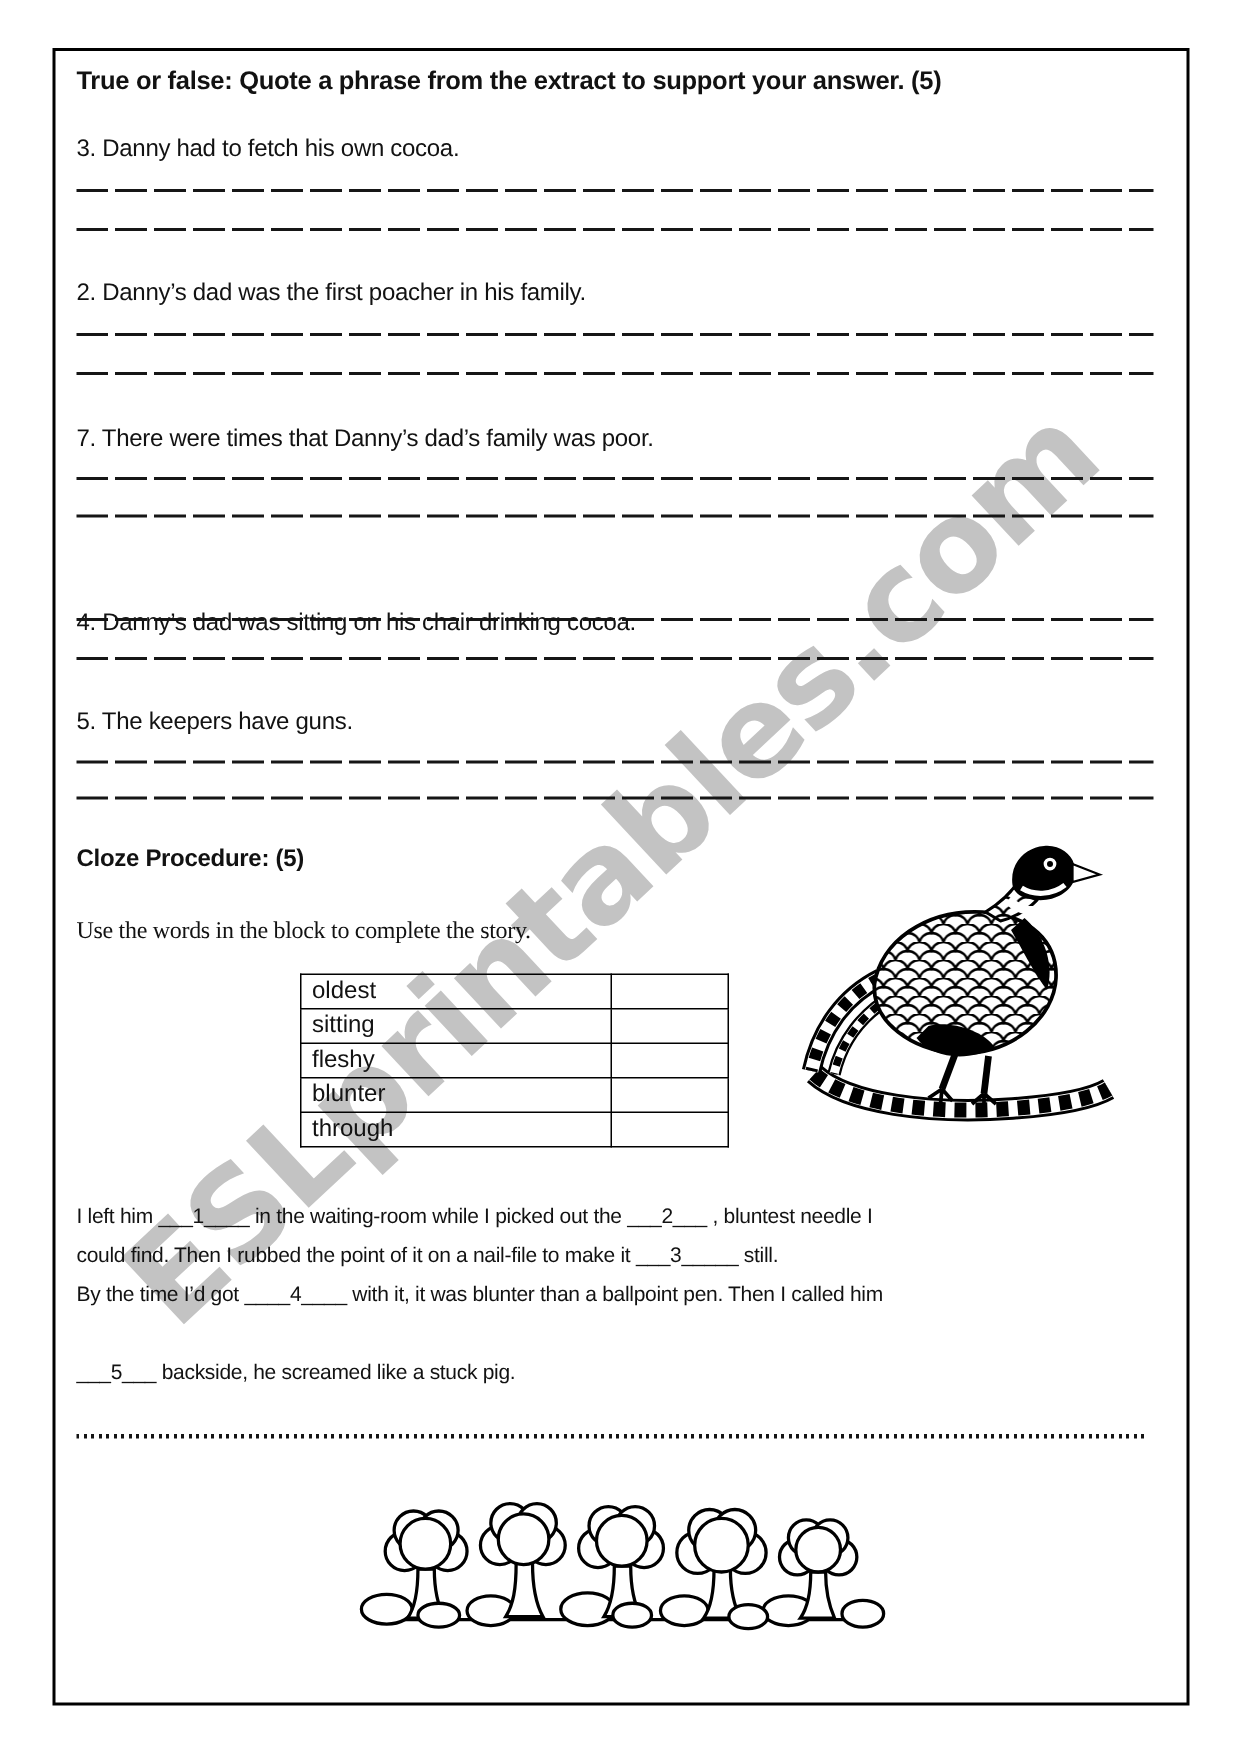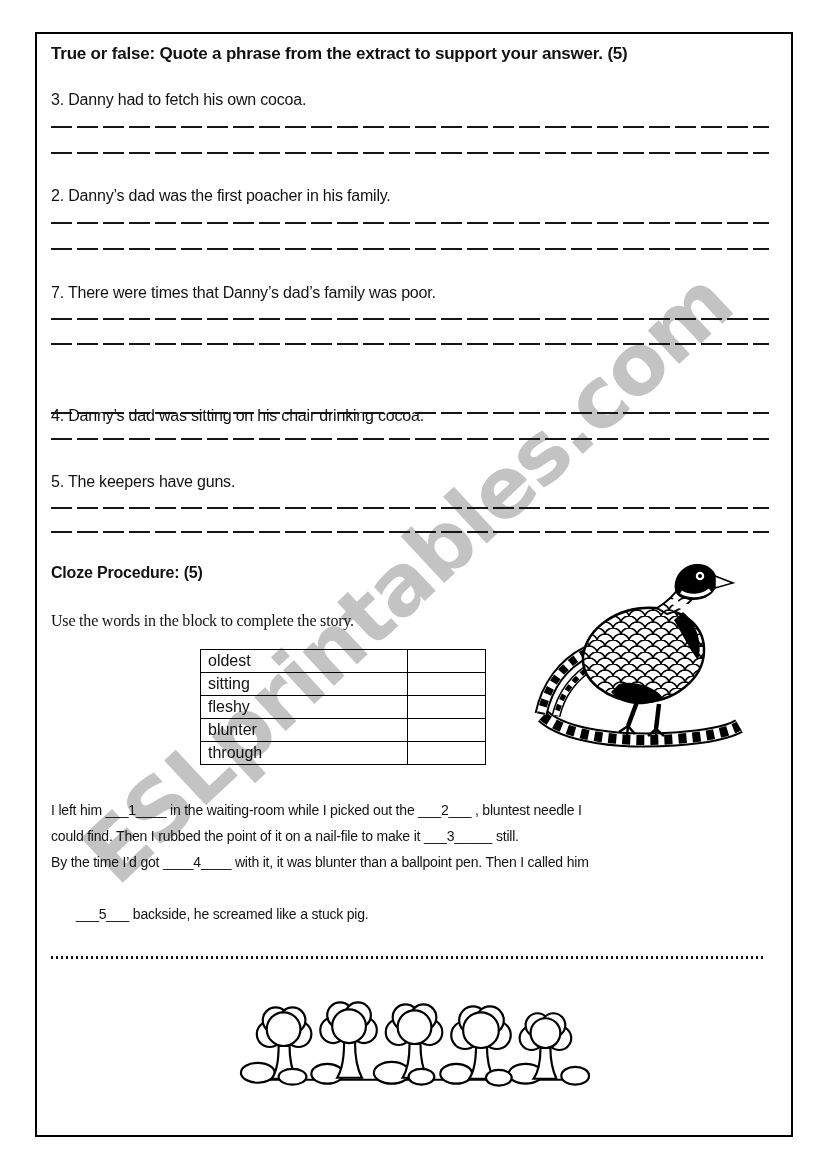--- a/index.html
+++ b/index.html
@@ -139,21 +139,21 @@
 
     <path d="M 112,146 L 103,170" stroke="#000" stroke-width="4.5" fill="none"></path>
     <path d="M 134,148 L 131,173" stroke="#000" stroke-width="4.5" fill="none"></path>
     <path d="M 103,170 l -9,6 M 103,170 l 7,8 M 103,170 l -1,10" stroke="#000" stroke-width="2.5" fill="none"></path>
     <path d="M 131,173 l -8,7 M 131,173 l 8,7 M 131,173 l 0,10" stroke="#000" stroke-width="2.5" fill="none"></path>
   </svg>
 
   <div class="c story-line" style="left:14px;top:763px;">I left him ___1____ in the waiting-room while I picked out the ___2___ , bluntest needle I</div>
   <div class="c story-line" style="left:14px;top:789px;">could find. Then I rubbed the point of it on a nail-file to make it ___3_____ still.</div>
   <div class="c story-line" style="left:14px;top:815px;">By the time I’d got ____4____ with it, it was blunter than a ballpoint pen. Then I called him</div>
-  <div class="c story-line" style="left:14px;top:867px;margin-left:25px;">___5___ backside, he screamed like a stuck pig.</div>
+  <div class="c story-line" style="left:14px;top:867px;">___5___ backside, he screamed like a stuck pig.</div>
 
   <div class="c dotted-divider" style="left:14px;top:922px;"></div>
 
   <svg class="c" style="left:196px;top:966px;" width="367" height="96" viewBox="0 0 370 96">
     <g stroke="#000" stroke-width="2.2" fill="#fff">
 
       <path d="M 15,80 L 350,80" fill="none"></path>
 
       <ellipse cx="25" cy="73" rx="17" ry="10"></ellipse>
       <ellipse cx="95" cy="74" rx="16" ry="10"></ellipse>

